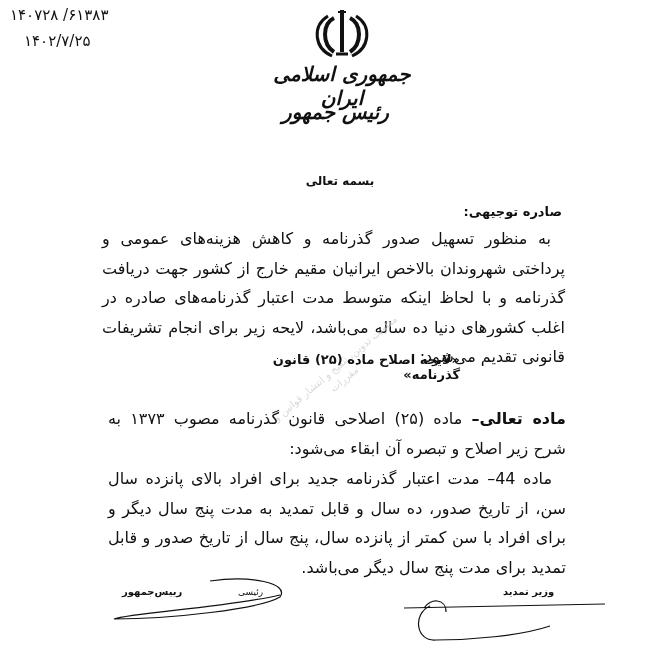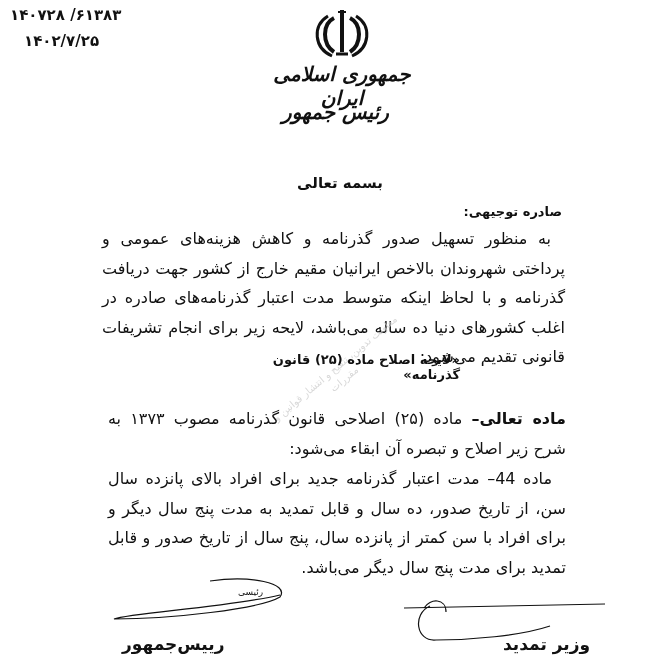--- a/index.html
+++ b/index.html
@@ -1,36 +1,36 @@
 <!DOCTYPE html>
 <html><head>
 <meta charset="utf-8">
 <style>
   html, body { margin:0; padding:0; background:#ffffff; }
   body { width:650px; height:666px; position:relative; overflow:hidden;
          font-family:"DejaVu Sans", sans-serif; color:#111; }
-  .ref { position:absolute; left:10px; direction:rtl; font-weight:bold; font-size:15px; letter-spacing:1px; }
+  .ref { position:absolute; left:10px; direction:rtl; font-weight:normal; font-size:15px; letter-spacing:1px; }
   .ref.num { top:6px; }
   .ref.date { top:32px; left:24px;text-align:right; }
   .emblem { position:absolute; left:314px; top:8px; width:56px; height:52px; }
   .head1 { position:absolute; left:262px; top:62px; width:160px; text-align:center; direction:rtl;
            font-family:"DejaVu Serif", serif; font-style:italic; font-weight:bold; font-size:20px; }
   .head2 { position:absolute; left:282px; top:100px; width:120px; text-align:left; direction:rtl;
            font-family:"DejaVu Serif", serif; font-style:italic; font-weight:bold; font-size:20px; }
-  .bismillah { position:absolute; left:290px; top:174px; width:100px; text-align:center; direction:rtl; font-size:15px; font-weight:bold; }
+  .bismillah { position:absolute; left:290px; top:174px; width:100px; text-align:center; direction:rtl; font-size:12px; font-weight:bold; }
   .section-title { position:absolute; right:88px; top:204px; direction:rtl; font-weight:bold; font-size:13px; }
   .para { position:absolute; left:102px; width:463px; direction:rtl; text-align:justify; font-size:16px; line-height:29.5px; }
   .p1 { top:224px; text-indent:14px; }
   .bill-title { position:absolute; left:230px; top:352px; width:230px; text-align:right; direction:rtl; font-weight:bold; font-size:13px; }
   .p2 { top:404px; left:108px; width:458px; }
   .p2 b { font-weight:bold; }
   .p3 { top:464px; left:108px; width:458px; text-indent:14px; }
   .watermark { position:absolute; left:260px; top:360px; width:160px; transform:rotate(-40deg);
                color:#cfcfcf; font-size:10px; direction:rtl; text-align:center; line-height:14px; opacity:0.8; }
-  .sig-label { position:absolute; direction:rtl; font-weight:bold; font-size:17px;margin-top:48px; }
+  .sig-label { position:absolute; direction:rtl; font-weight:bold; font-size:10px; }
   .sig-president { left:122px; top:586px; }
   .sig-minister { left:503px; top:586px; }
   .sig { position:absolute; }
   .sig-pres-svg { left:110px; top:575px; width:180px; height:50px; }
   .sig-min-svg { left:400px; top:600px; width:210px; height:60px; }
 </style>
 </head>
 <body>
 
 <div class="ref num">۶۱۳۸۳/ ۱۴۰۷۲۸</div>

